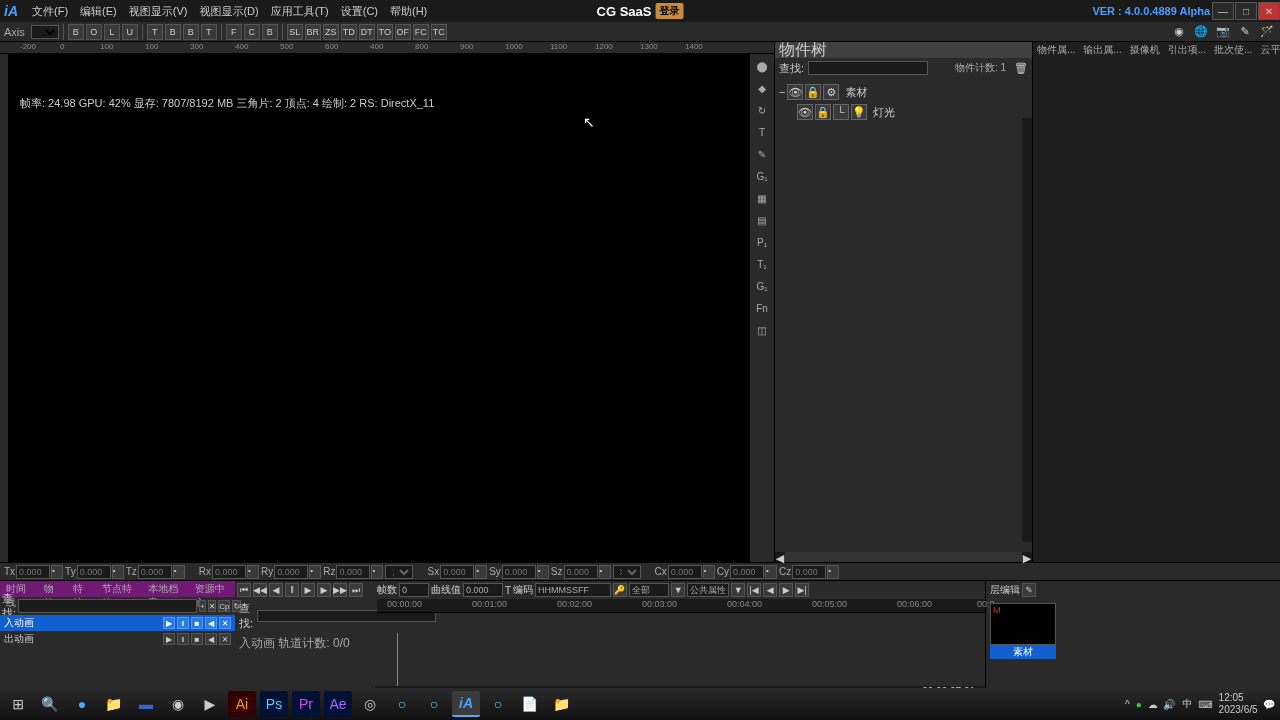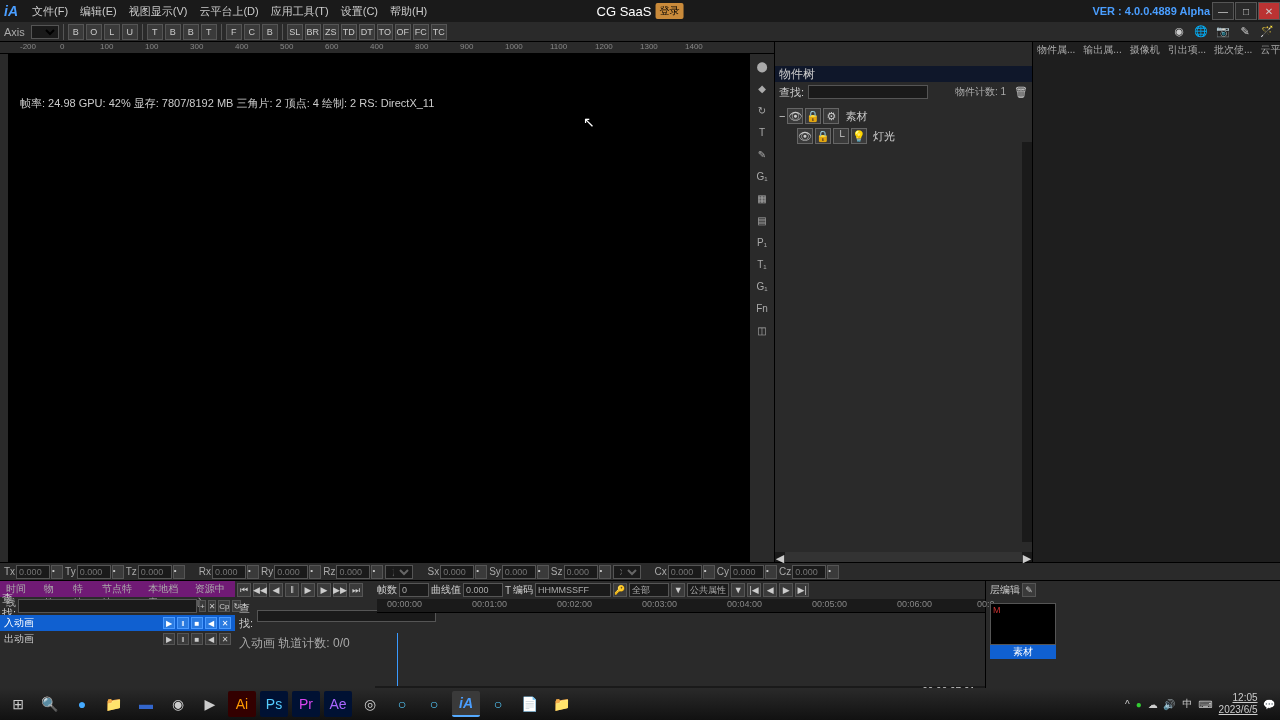--- a/index.html
+++ b/index.html
@@ -2,21 +2,21 @@
 <html><head>
 <meta charset="utf-8">
 <style>
 * { margin: 0; padding: 0; box-sizing: border-box; font-family: "Microsoft YaHei", Arial, sans-serif; user-select: none; }
 body { width: 1280px; height: 720px; background: #252525; color: #ccc; font-size: 11px; overflow: hidden; position: relative; }
 
 
 .titlebar { height: 22px; background: #1a1a1a; display: flex; align-items: center; padding: 0 4px; position: relative; }
 .logo { color: #4a9eff; font-style: italic; font-weight: bold; font-size: 14px; margin-right: 8px; }
 .menu-item { padding: 2px 6px; color: #ccc; cursor: pointer; }
-.center-brand { position: absolute; left: 50%; transform: translateX(-50%); display: flex; align-items: center; gap: 4px; color: #fff; font-size: 13px; font-weight: normal; }
+.center-brand { position: absolute; left: 50%; transform: translateX(-50%); display: flex; align-items: center; gap: 4px; color: #fff; font-size: 13px; font-weight: bold; }
 .center-brand .login-btn { background: #c98a3a; color: #000; font-size: 10px; padding: 1px 4px; border-radius: 2px; }
 .version { position: absolute; right: 70px; color: #4a9eff; font-size: 11px; font-weight: bold; }
 .win-controls { position: absolute; right: 0; display: flex; }
 .win-btn { width: 22px; height: 18px; display: flex; align-items: center; justify-content: center; border: 1px solid #555; background: #2a2a2a; margin-left: 1px; font-size: 10px; cursor: pointer; }
 .win-btn.close { background: #b33; }
 
 
 .toolbar { height: 20px; background: #2a2a2a; display: flex; align-items: center; gap: 2px; padding: 0 4px; border-bottom: 1px solid #000; }
 .tb-label { color: #aaa; margin-right: 4px; }
 .tb-select { width: 28px; height: 14px; background: #1a1a1a; border: 1px solid #555; }
@@ -35,21 +35,21 @@
 .viewport-inner { display: flex; flex: 1; }
 .ruler-v { width: 8px; background: #2a2a2a; }
 .viewport { flex: 1; background: #000; position: relative; }
 .stats { position: absolute; top: 42px; left: 12px; color: #ccc; font-size: 11px; white-space: nowrap; }
 .cursor { position: absolute; top: 60px; left: 575px; color: #fff; font-size: 14px; }
 .side-tools { width: 24px; background: #2a2a2a; display: flex; flex-direction: column; gap: 2px; padding: 2px 0; align-items: center; }
 .side-tool { width: 20px; height: 20px; display: flex; align-items: center; justify-content: center; font-size: 10px; color: #aaa; cursor: pointer; border: 1px solid transparent; }
 
 
 .right-panel { width: 258px; background: #2a2a2a; display: flex; flex-direction: column; border-left: 1px solid #000; }
-.panel-header { height: 16px; background: #0f172a; font-size: 12px; padding: 1px 4px; display: flex; align-items: center; margin-top: 24px; }
+.panel-header { height: 16px; background: #404040; font-size: 16px; padding: 1px 4px; display: flex; align-items: center; }
 .panel-search { height: 20px; display: flex; align-items: center; gap: 4px; padding: 2px 4px; }
 .panel-search input { flex: 1; max-width: 120px; height: 14px; background: #1a1a1a; border: 1px solid #555; color: #ccc; font-size: 10px; padding: 0 2px; }
 .panel-count { margin-left: auto; font-size: 10px; color: #aaa; }
 .tree { flex: 1; background: #2a2a2a; padding: 4px; position: relative; }
 .tree-row { display: flex; align-items: center; gap: 2px; height: 20px; }
 .tree-indent { width: 16px; }
 .tree-icon { width: 16px; height: 16px; display: flex; align-items: center; justify-content: center; font-size: 11px; border: 1px solid #666; background: #3a3a3a; }
 .tree-label { margin-left: 4px; color: #ccc; font-size: 11px; }
 .scroll-v { width: 10px; background: #1a1a1a; position: absolute; right: 0; top: 40px; bottom: 10px; }
 .scroll-h { height: 10px; background: #1a1a1a; display: flex; }
@@ -102,31 +102,31 @@
 .asset-thumb { width: 66px; display: flex; flex-direction: column; }
 .asset-thumb-img { height: 42px; background: #000; border: 1px solid #555; position: relative; }
 .asset-thumb-img::before { content: "M"; position: absolute; top: 1px; left: 2px; color: #c33; font-size: 9px; }
 .asset-thumb-label { height: 14px; background: #1060d0; color: #fff; font-size: 10px; text-align: center; line-height: 14px; }
 
 
 .taskbar { height: 32px; background: linear-gradient(#2a2a2a, #111); display: flex; align-items: center; padding: 0 4px; gap: 4px; position: absolute; bottom: 0; left: 0; right: 0; }
 .task-btn { width: 28px; height: 26px; display: flex; align-items: center; justify-content: center; cursor: pointer; font-size: 14px; border-radius: 2px; }
 .task-btn.active { background: #3a3a3a; border-bottom: 2px solid #5af; }
 .task-right { margin-left: auto; display: flex; align-items: center; gap: 6px; font-size: 10px; color: #ccc; }
-.task-clock { text-align: right; line-height: 1.2; text-decoration: underline; }
+.task-clock { text-align: left; line-height: 1.2; }
 </style>
 </head>
 <body>
 
 <div class="titlebar">
   <span class="logo">iA</span>
   <span class="menu-item">文件(F)</span>
   <span class="menu-item">编辑(E)</span>
   <span class="menu-item">视图显示(V)</span>
-  <span class="menu-item">云平台上(D)</span>
+  <span class="menu-item">视图显示(D)</span>
   <span class="menu-item">应用工具(T)</span>
   <span class="menu-item">设置(C)</span>
   <span class="menu-item">帮助(H)</span>
   <div class="center-brand">
     <span>CG SaaS</span>
     <span class="login-btn">登录</span>
   </div>
   <span class="version">VER : 4.0.0.4889 Alpha</span>
   <div class="win-controls">
     <div class="win-btn">—</div>

